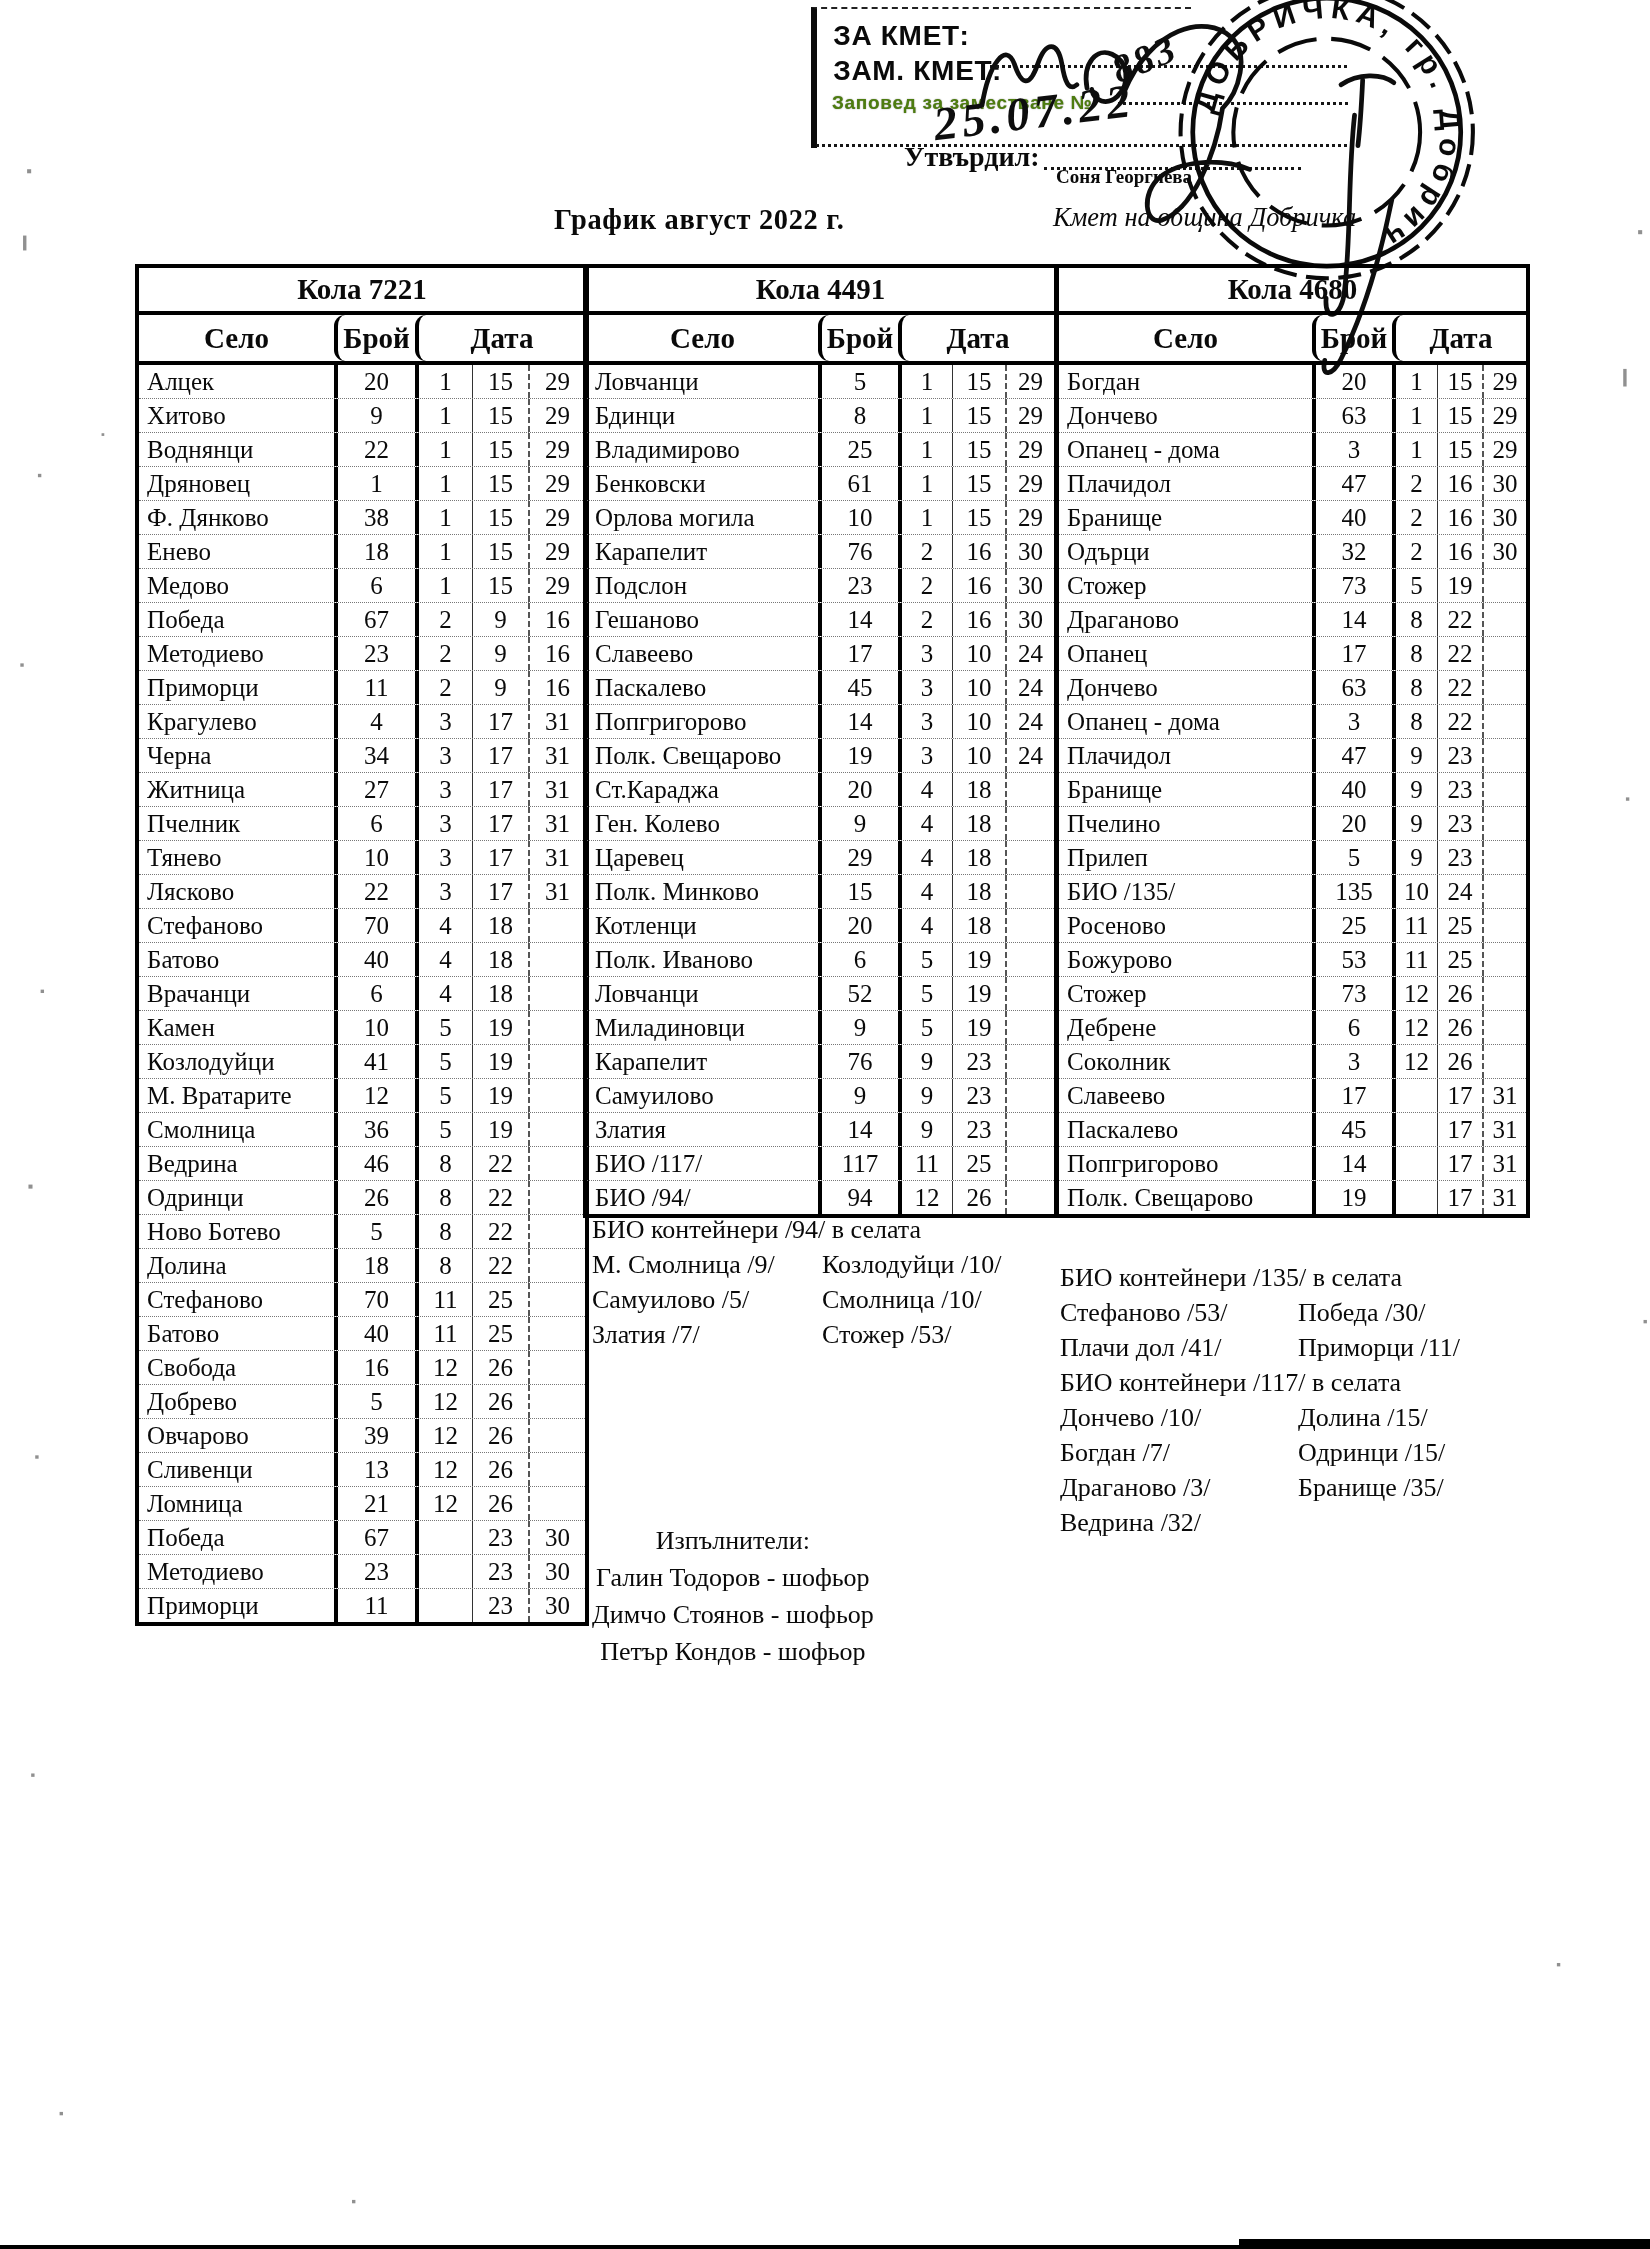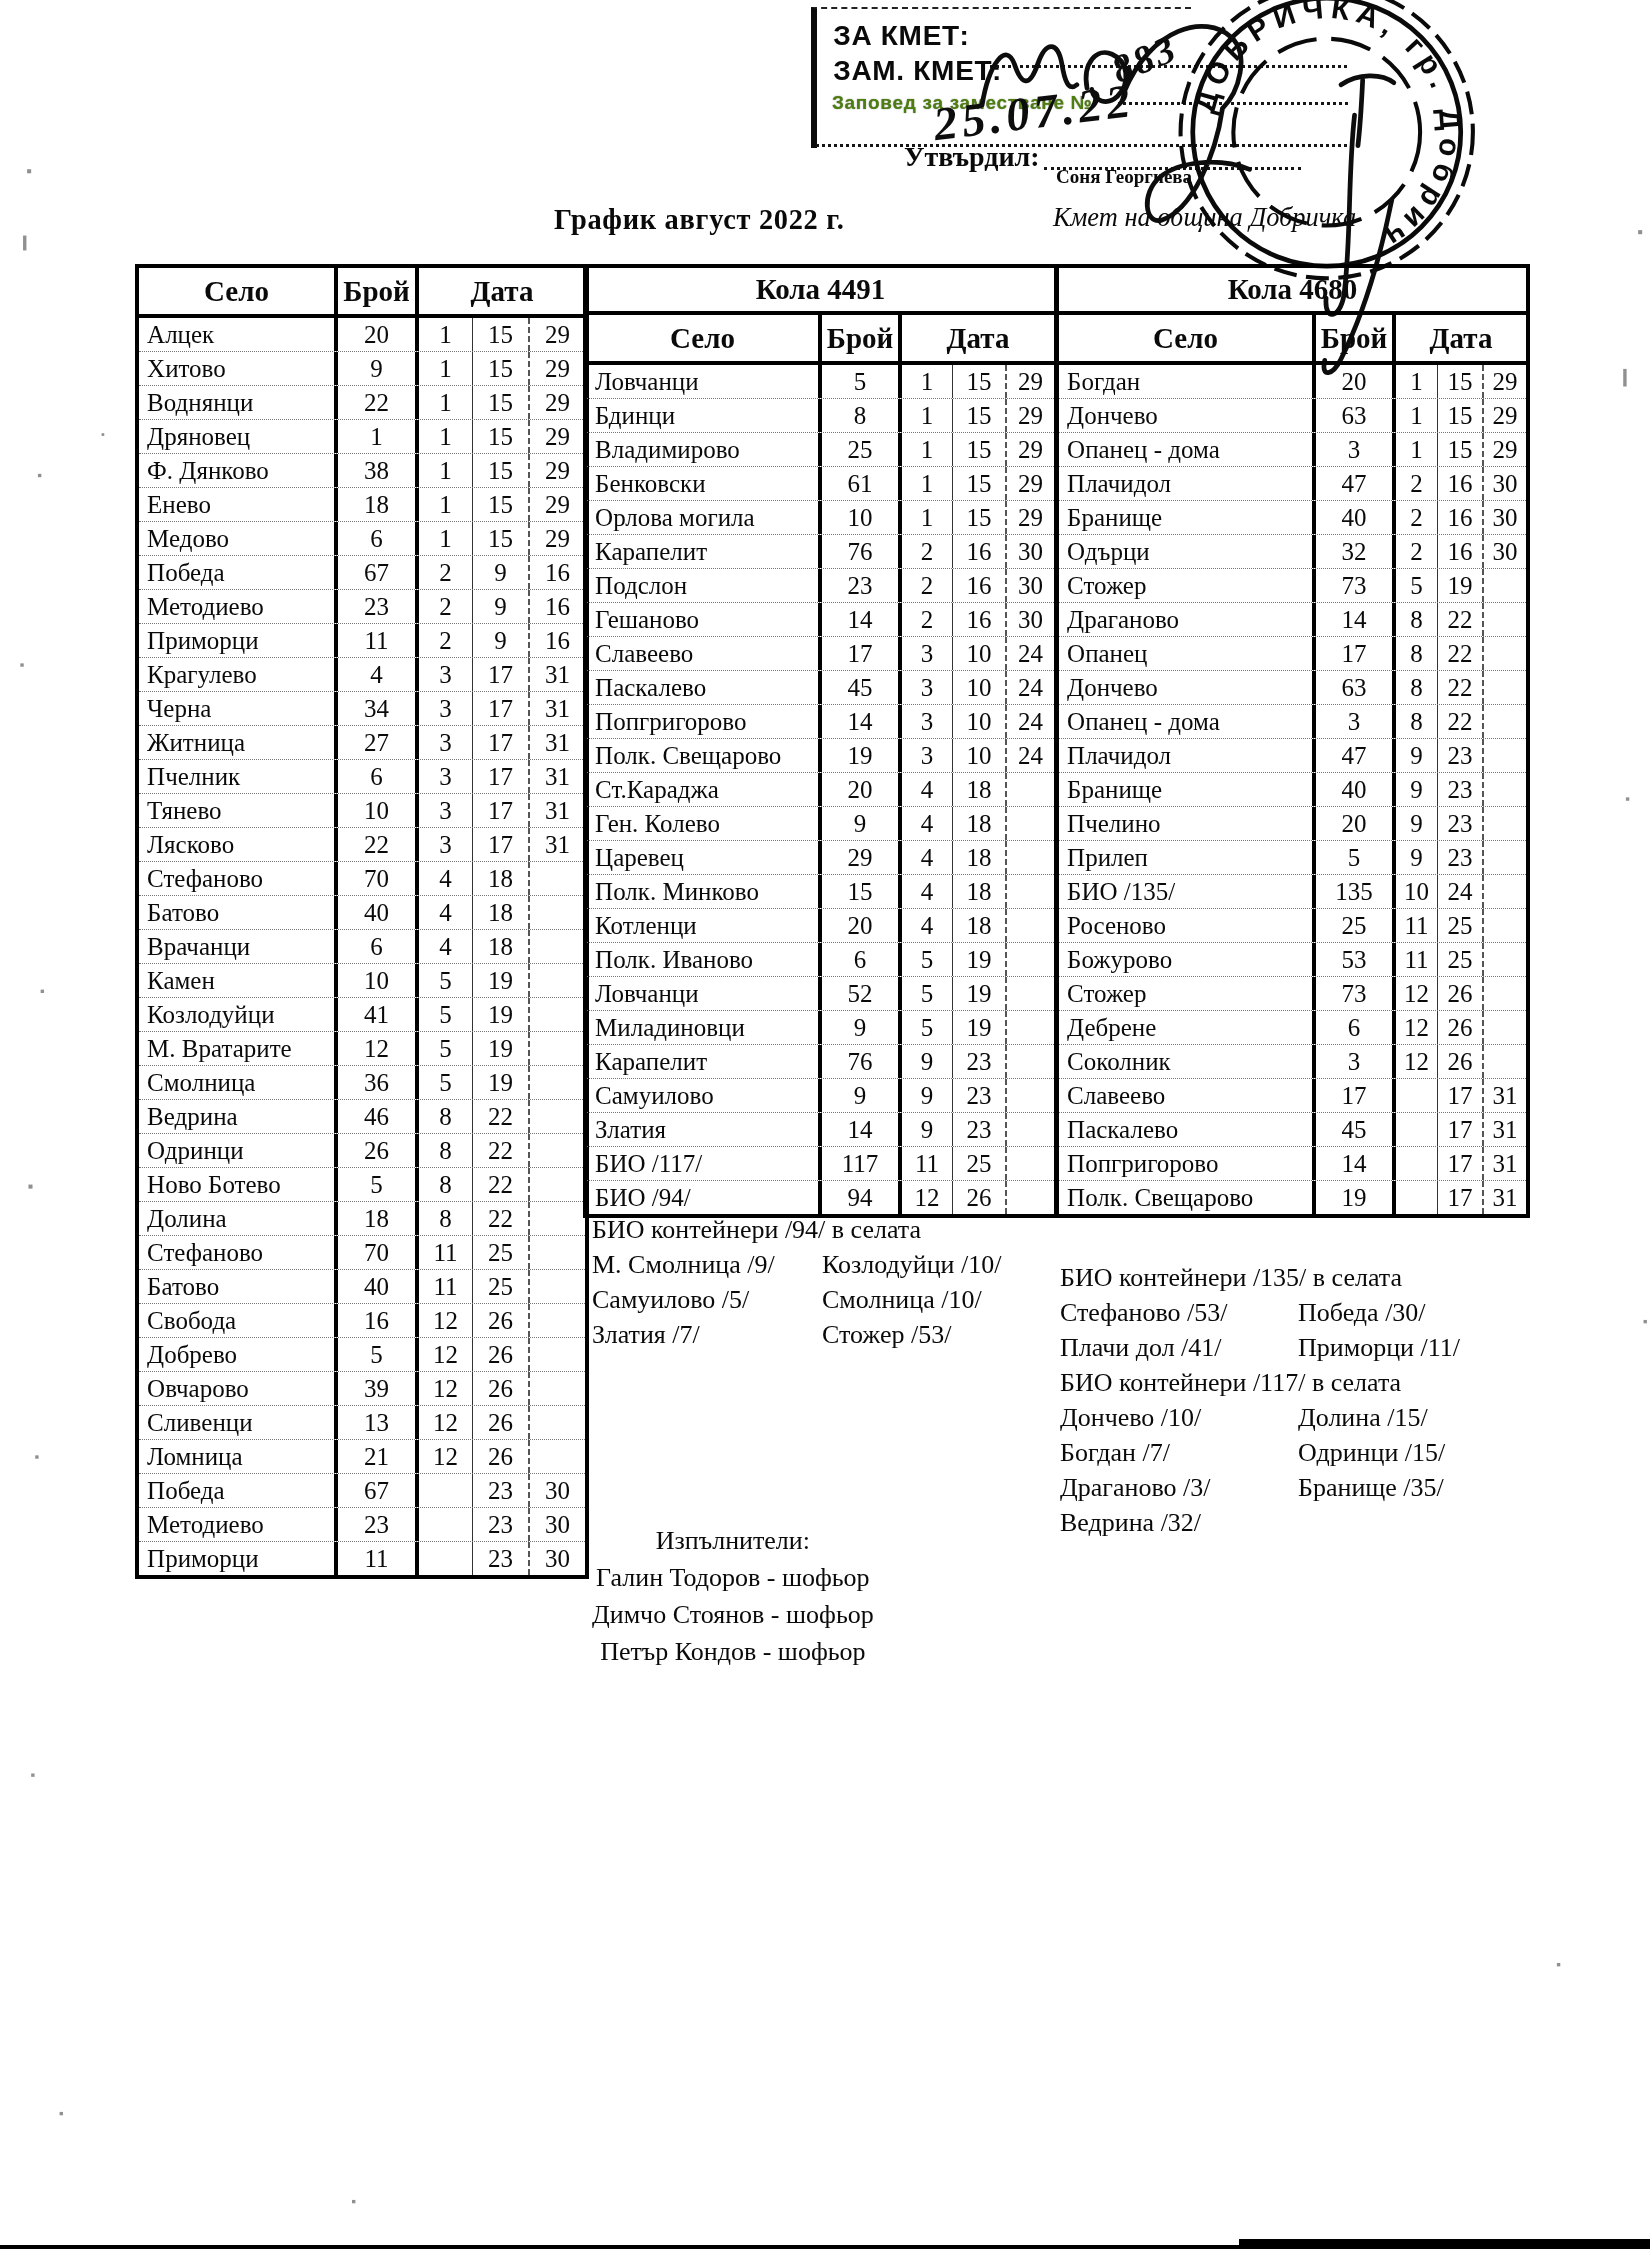--- a/index.html
+++ b/index.html
@@ -36,21 +36,21 @@
 
   
   .tbl{position:absolute;top:264px;border:4.7px solid #000;background:transparent;box-sizing:border-box;}
   .t1{left:135px;width:454px;--c0:195px;--c1:81px;--c2:57px;--c3:56px;--rh:33px;}
   .t2{left:583px;width:475px;--c0:231px;--c1:80px;--c2:54px;--c3:53px;--rh:33px;}
   .t3{left:1055px;width:475px;--c0:253px;--c1:80px;--c2:45px;--c3:45px;--rh:33px;}
   .tbl-title{height:43px;line-height:43px;text-align:center;font-weight:bold;font-size:29px;
              border-bottom:4.1px solid #000;}
   .tbl-head{display:grid;grid-template-columns:var(--c0) var(--c1) 1fr;height:46px;
             border-bottom:4.1px solid #000;}
-  .hc{line-height:46px;text-align:center;font-weight:bold;font-size:29px;}
+  .hc{line-height:46px;text-align:center;font-weight:bold;font-size:29px;border-radius:11px;}
   .hcnt,.hdt{border-left:4.7px solid #000;}
   .trow{display:grid;grid-template-columns:var(--c0) var(--c1) var(--c2) var(--c3) 1fr;
         height:var(--rh);border-bottom:1.4px dotted #777;}
   .trow:last-child{border-bottom:none;}
   .cell{font-size:25px;line-height:var(--rh);overflow:visible;}
   .cv{padding-left:8.1px;text-align:left;}
   .cc{text-align:center;border-left:4.7px solid #000;}
   .cd{text-align:center;}
   .cd1{border-left:4.7px solid #000;}
   .cd2{border-left:1.4px solid #333;}
@@ -107,20 +107,21 @@
       <path d="M505,130 C498,92 520,70 542,80 C565,90 570,122 550,142 C535,156 515,150 512,132"></path>
       <path d="M560,135 C600,40 680,20 718,55 C745,80 730,135 705,160 C695,230 660,310 615,325 C590,332 585,285 612,262 C640,238 700,232 745,250"></path>
       <path d="M880,125 C905,108 940,108 958,122"></path>
       <path d="M912,118 C910,160 908,190 905,215"></path>
       <path d="M900,170 C890,260 895,350 885,430 C882,468 855,478 858,440"></path>
       <path d="M955,295 C940,370 915,460 880,530 C868,555 850,558 856,532"></path>
     </g>
   </svg>
 
   <div class="tbl t1">
+    <div class="tbl-title">Кола 7221</div>
     <div class="tbl-head">
       <div class="hc hv">Село</div>
       <div class="hc hcnt">Брой</div>
       <div class="hc hdt">Дата</div>
     </div>
     <div class="tbl-rows">
         <div class="trow">
           <div class="cell cv">Алцек</div>
           <div class="cell cc">20</div>
           <div class="cell cd cd1">1</div>

